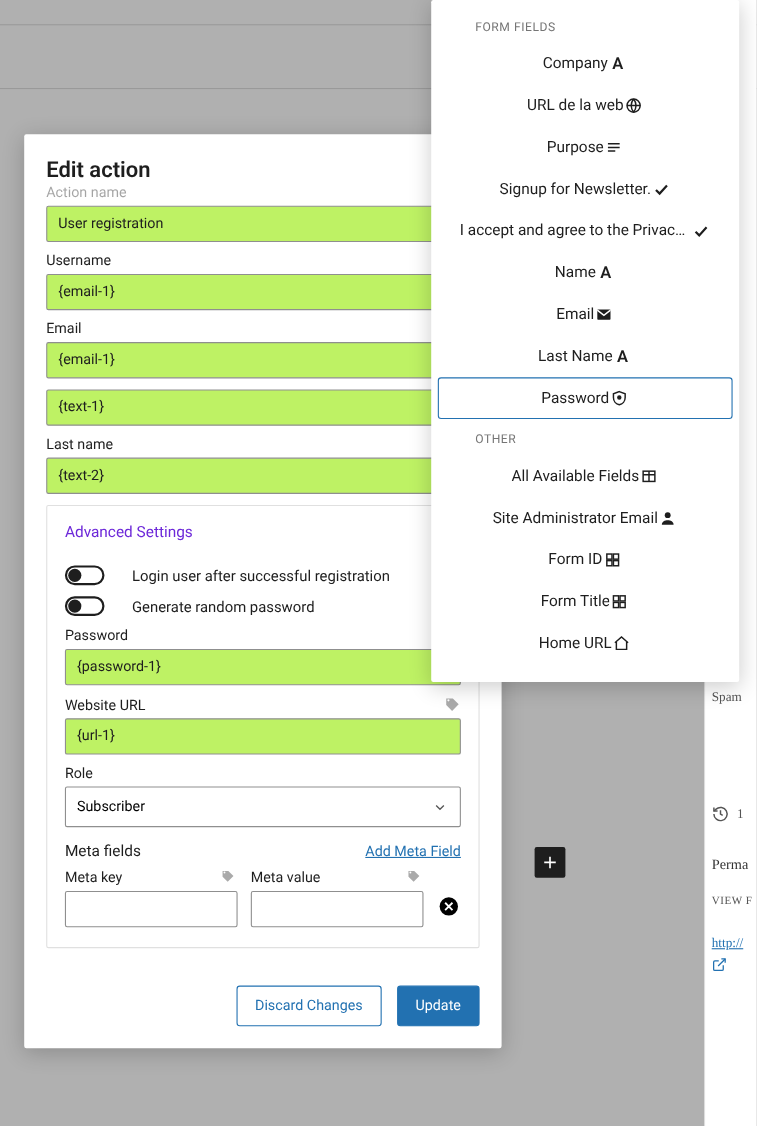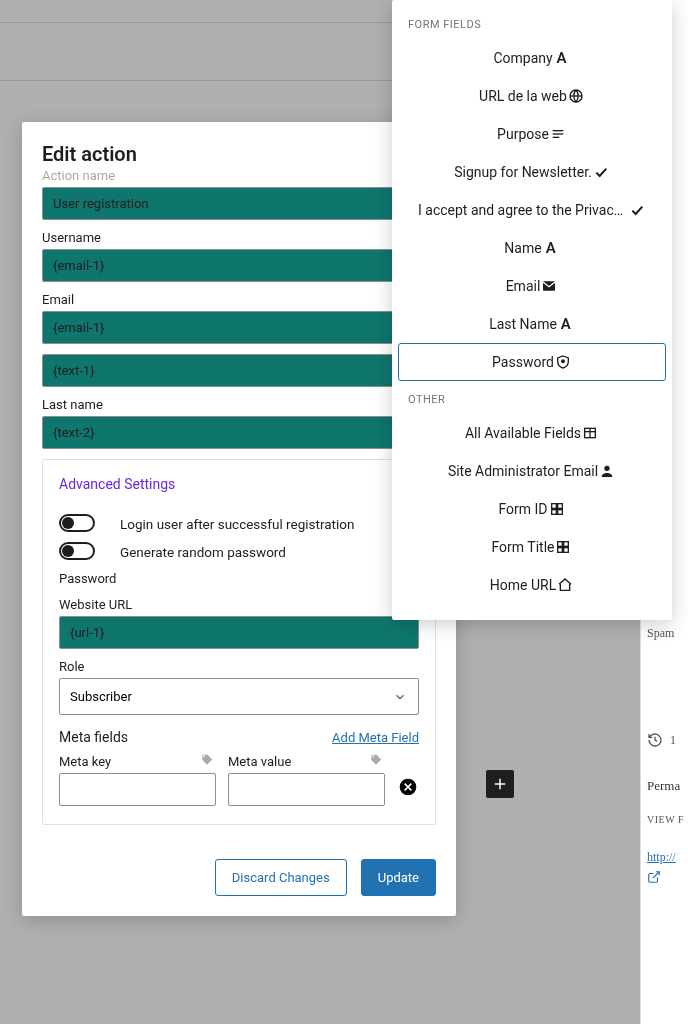--- a/index.html
+++ b/index.html
@@ -47,21 +47,21 @@
   display: block;
 }
 .text-input {
   width: 100%;
   border: 1px solid #8f8f8f;
   padding: 8px 10px;
   font-size: 13px;
   font-family: inherit;
   color: #1e1e1e;
   border-radius: 2px;
-  background: #0f766e;
+  background: #bef264;
 }
 
 
 .advanced-panel {
   border: 1px solid #e0e0e0;
   border-radius: 2px;
   padding: 0;
   margin-top: 10px;
   margin-bottom: 14px;
 }
@@ -210,20 +210,21 @@
   border-radius: 2px;
   padding: 12px 0 16px 0;
   z-index: 10;
 }
 .popover-section-label {
   font-size: 11px;
   letter-spacing: 0.5px;
   color: #757575;
   text-transform: uppercase;
   padding: 6px 16px 8px 16px;
+  margin-left: 24px;
 }
 .popover-item {
   display: flex;
   align-items: center;
   justify-content: center;
   padding: 10px 14px;
   cursor: pointer;
   margin: 0 2px;
 }
 .popover-item.selected {
@@ -360,20 +361,21 @@
 
         <div class="field-group" style="margin-top:10px">
           <div class="label-with-icon">
             <span class="field-label" style="margin-bottom:0">Password</span>
             <span class="tag-icon">
               <svg width="16" height="16" viewBox="0 0 24 24" fill="currentColor">
                   <path d="M21 11l-8-8H4v9l8 8 9-9zM7 7a1.5 1.5 0 1 1 0-3 1.5 1.5 0 0 1 0 3z"></path>
                 </svg>
             </span>
           </div>
+          <input class="text-input" value="{password-1}" style="">
         </div>
 
         <div class="field-group">
           <div class="label-with-icon">
             <span class="field-label" style="margin-bottom:0">Website URL</span>
             <span class="tag-icon">
               <svg width="16" height="16" viewBox="0 0 24 24" fill="currentColor">
                   <path d="M21 11l-8-8H4v9l8 8 9-9zM7 7a1.5 1.5 0 1 1 0-3 1.5 1.5 0 0 1 0 3z"></path>
                 </svg>
             </span>

